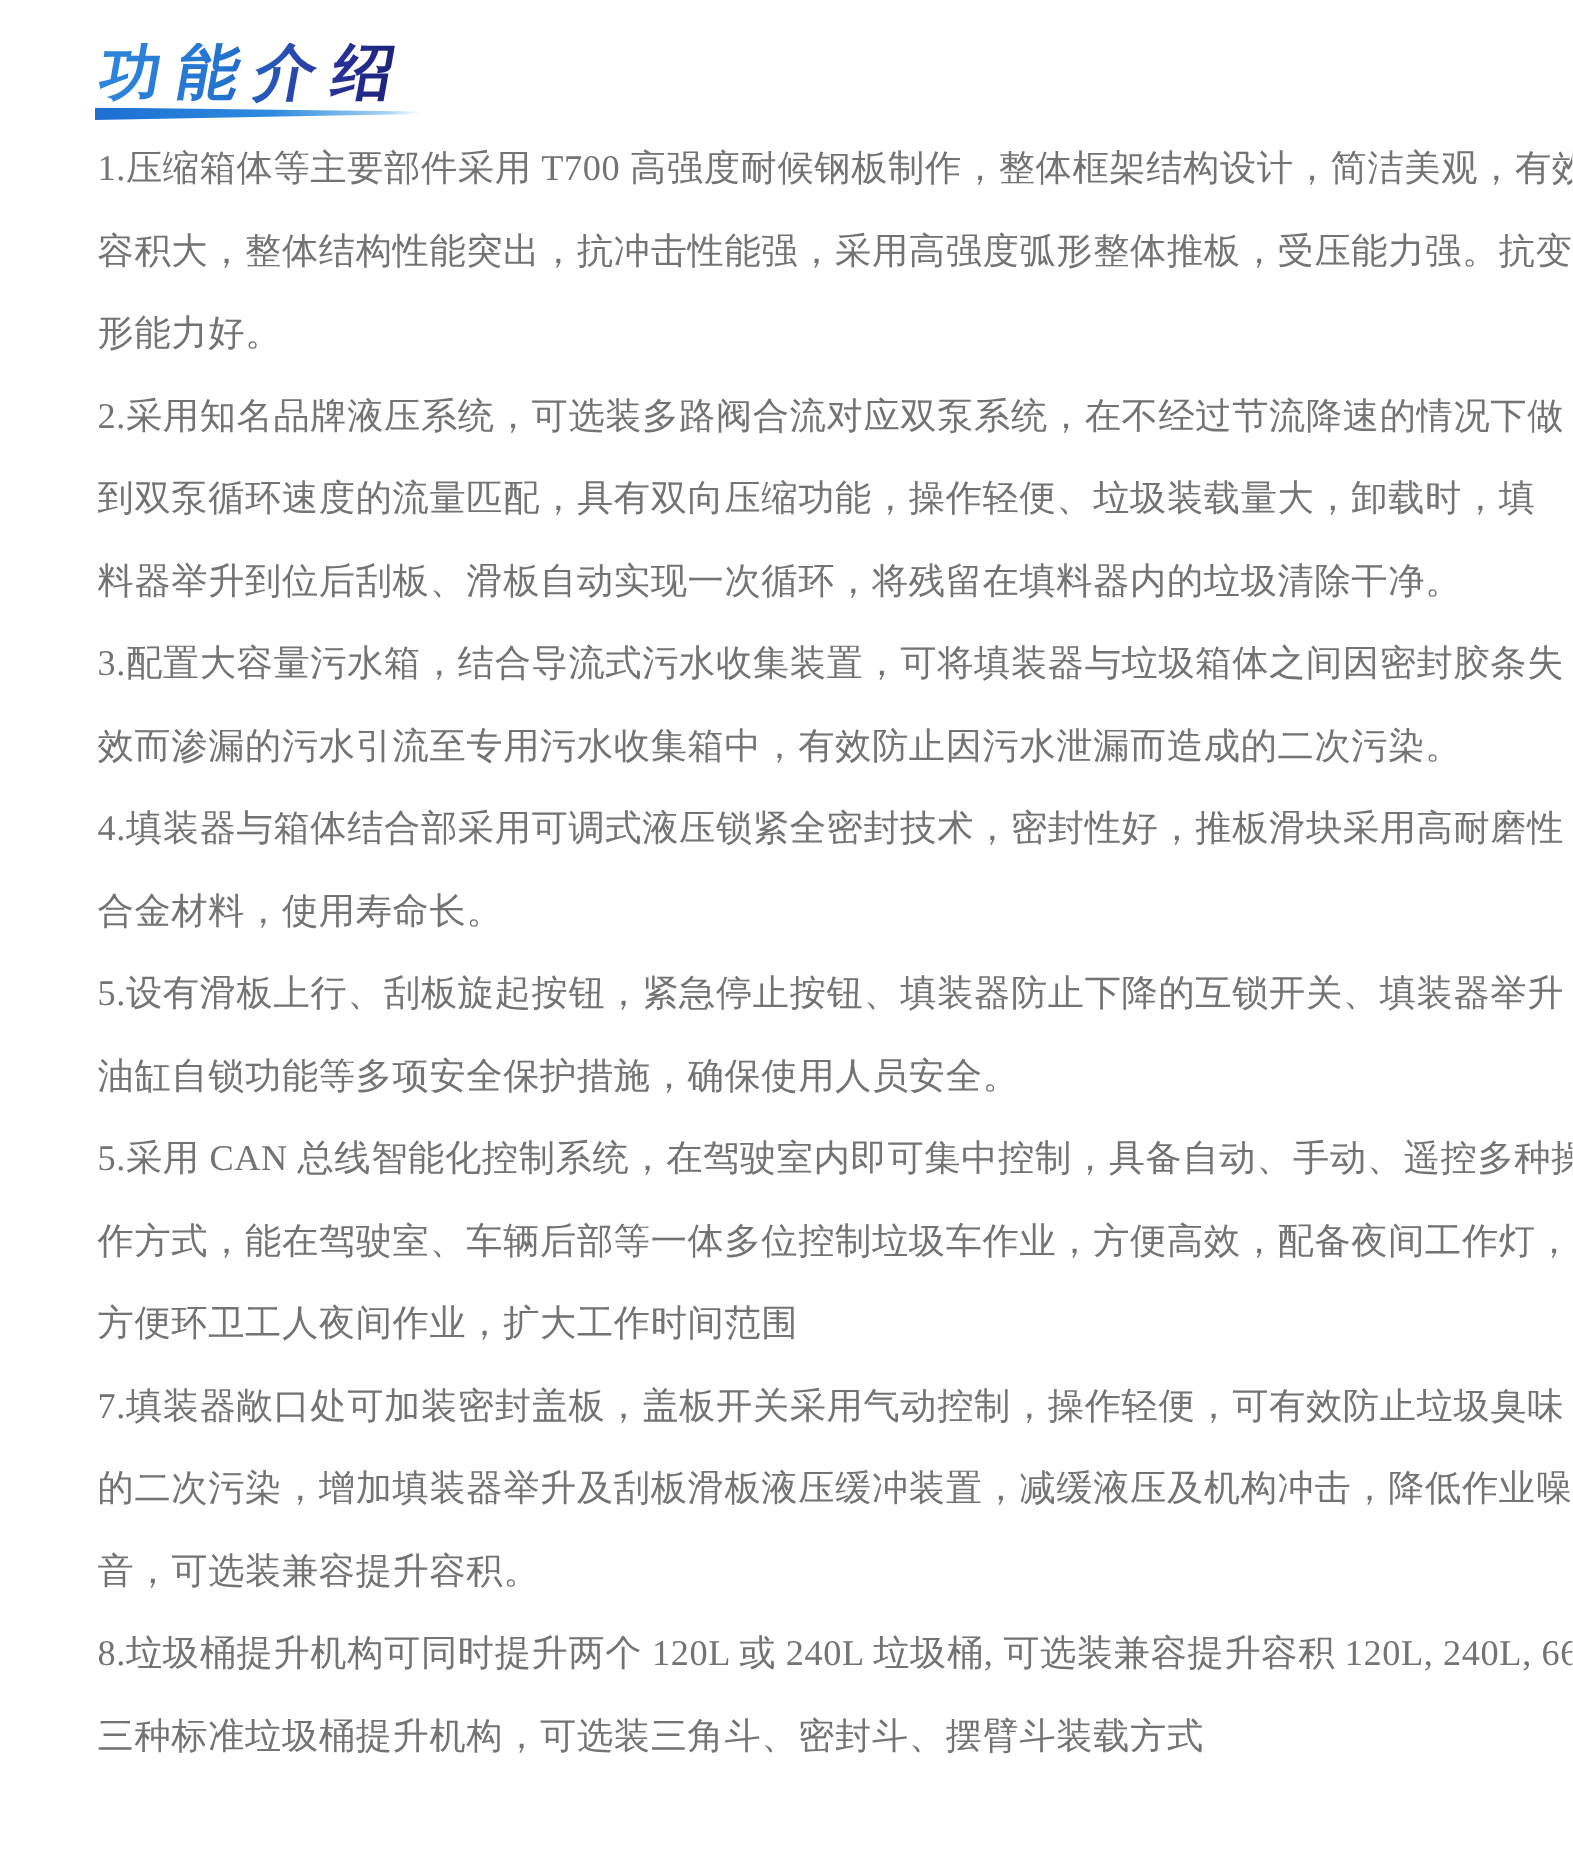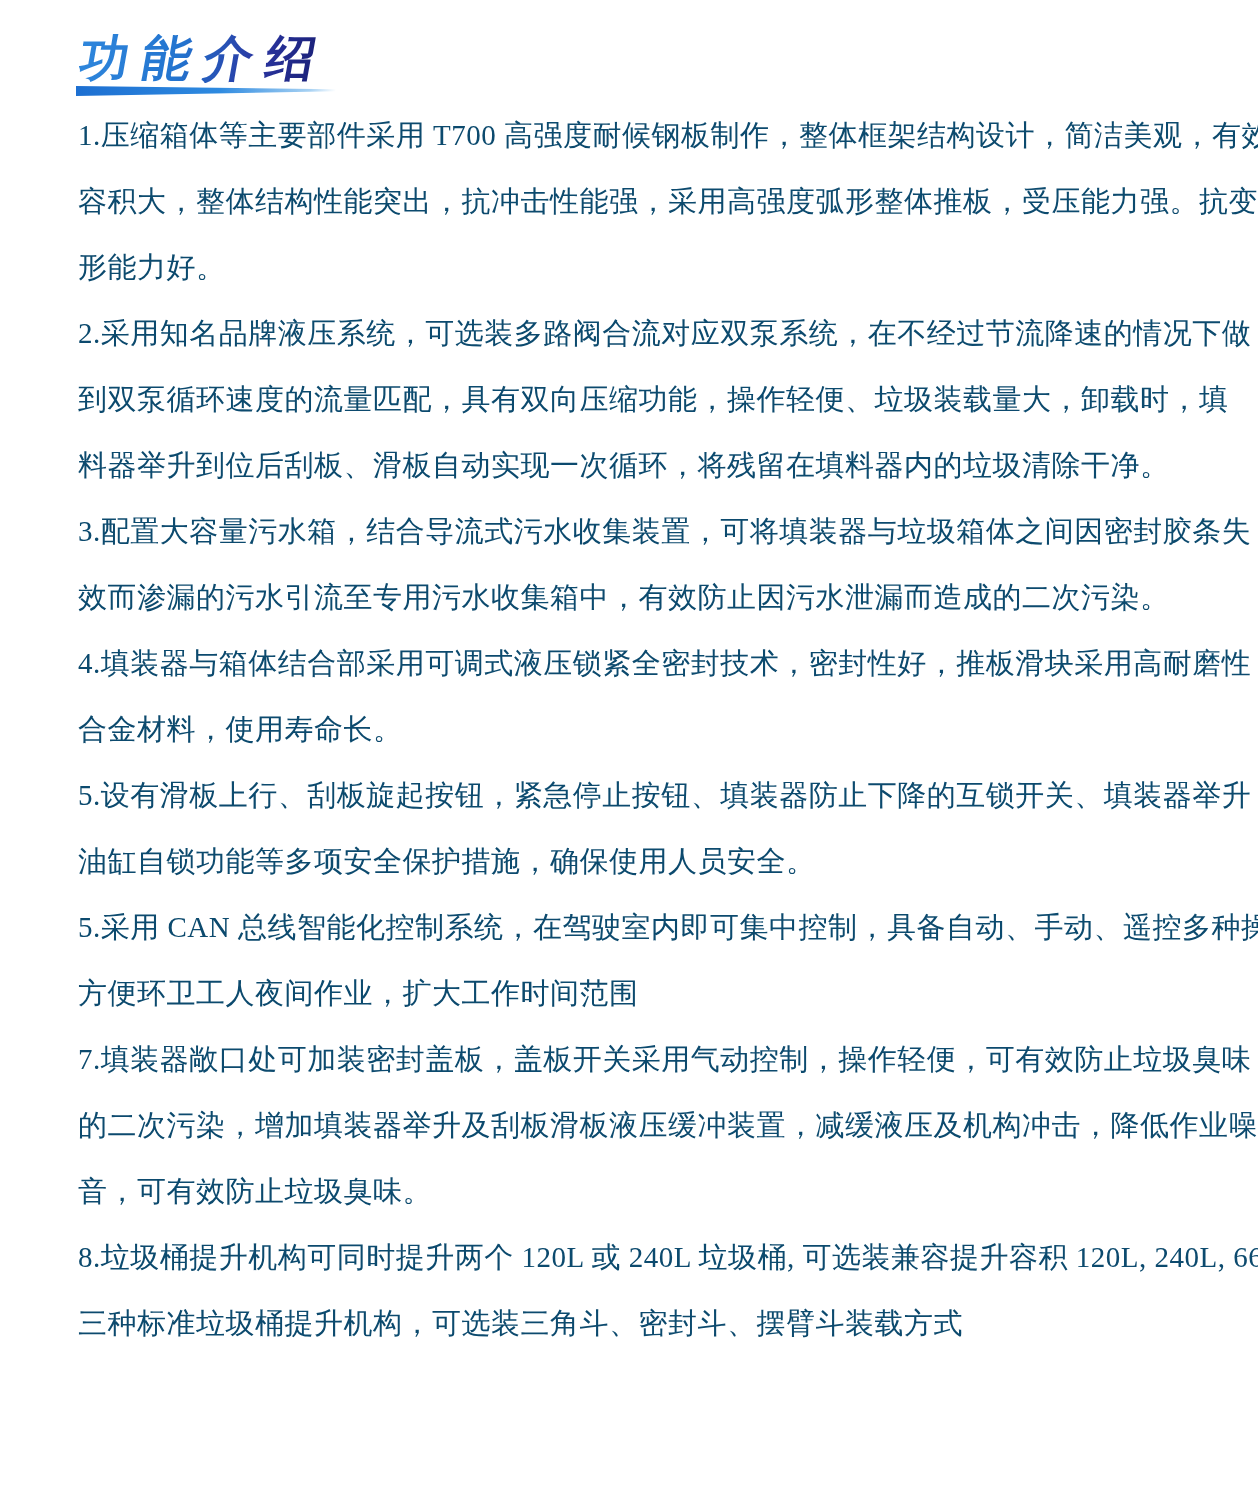--- a/index.html
+++ b/index.html
@@ -43,21 +43,21 @@
     height: 10px;
     background: linear-gradient(90deg, #1d6fd1 0%, #2e8ae0 55%, #a8d2f3 90%, rgba(168,210,243,0) 100%);
     clip-path: polygon(0 0, 100% 32%, 100% 52%, 0 100%);
   }
   .content {
     position: absolute;
     left: 78px;
     top: 102px;
     width: 1107px;
     font-size: 29px;
-    color: #0c4a6e;
+    color: #737373;
     letter-spacing: 0.5px;
   }
   .paragraph {
     margin: 0;
   }
   .line {
     height: 66px;
     line-height: 66px;
     text-align: justify;
     text-align-last: justify;
@@ -98,26 +98,27 @@
       <div class="paragraph">
         <div class="line">4.填装器与箱体结合部采用可调式液压锁紧全密封技术，密封性好，推板滑块采用高耐磨性</div>
         <div class="line last">合金材料，使用寿命长。</div>
       </div>
       <div class="paragraph">
         <div class="line">5.设有滑板上行、刮板旋起按钮，紧急停止按钮、填装器防止下降的互锁开关、填装器举升</div>
         <div class="line last">油缸自锁功能等多项安全保护措施，确保使用人员安全。</div>
       </div>
       <div class="paragraph">
         <div class="line">5.采用 CAN 总线智能化控制系统，在驾驶室内即可集中控制，具备自动、手动、遥控多种操</div>
+        <div class="line">作方式，能在驾驶室、车辆后部等一体多位控制垃圾车作业，方便高效，配备夜间工作灯，</div>
         <div class="line last">方便环卫工人夜间作业，扩大工作时间范围</div>
       </div>
       <div class="paragraph">
         <div class="line">7.填装器敞口处可加装密封盖板，盖板开关采用气动控制，操作轻便，可有效防止垃圾臭味</div>
         <div class="line">的二次污染，增加填装器举升及刮板滑板液压缓冲装置，减缓液压及机构冲击，降低作业噪</div>
-        <div class="line last">音，可有效防止垃圾臭味。</div>
+        <div class="line last">音，可选装兼容提升容积。</div>
       </div>
       <div class="paragraph">
         <div class="line">8.垃圾桶提升机构可同时提升两个 120L 或 240L 垃圾桶, 可选装兼容提升容积 120L, 240L, 660L</div>
         <div class="line last">三种标准垃圾桶提升机构，可选装三角斗、密封斗、摆臂斗装载方式</div>
       </div>
     </div>
 
 </div>
 
 </body></html>

